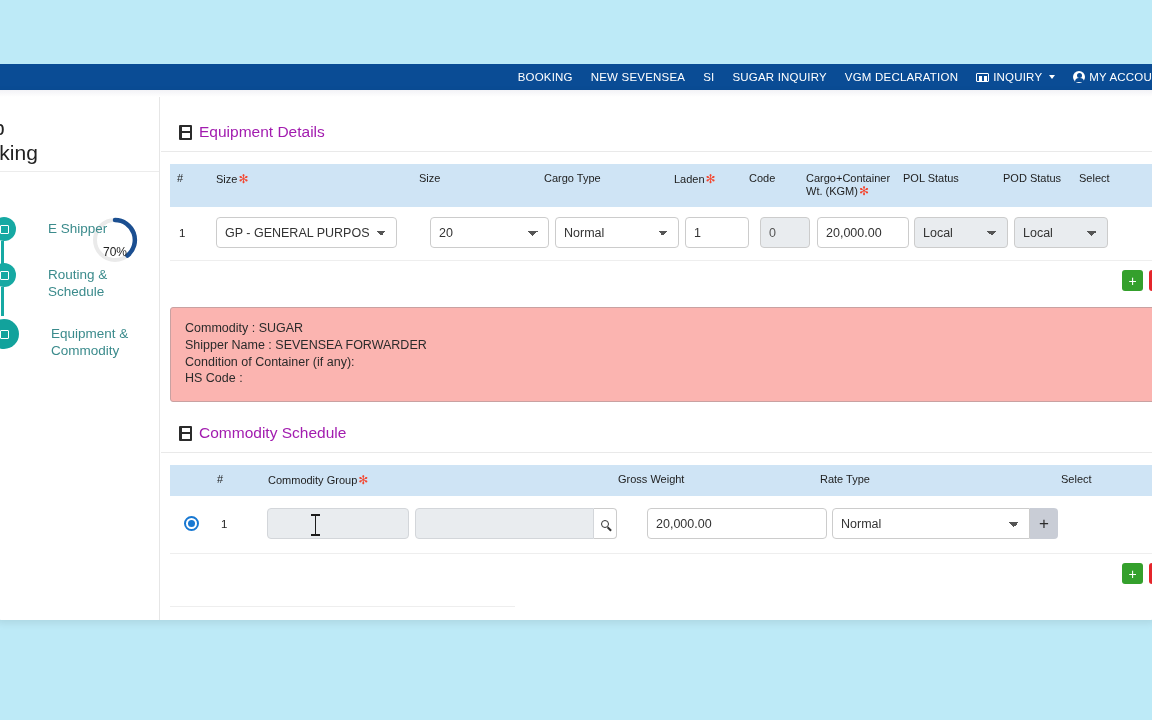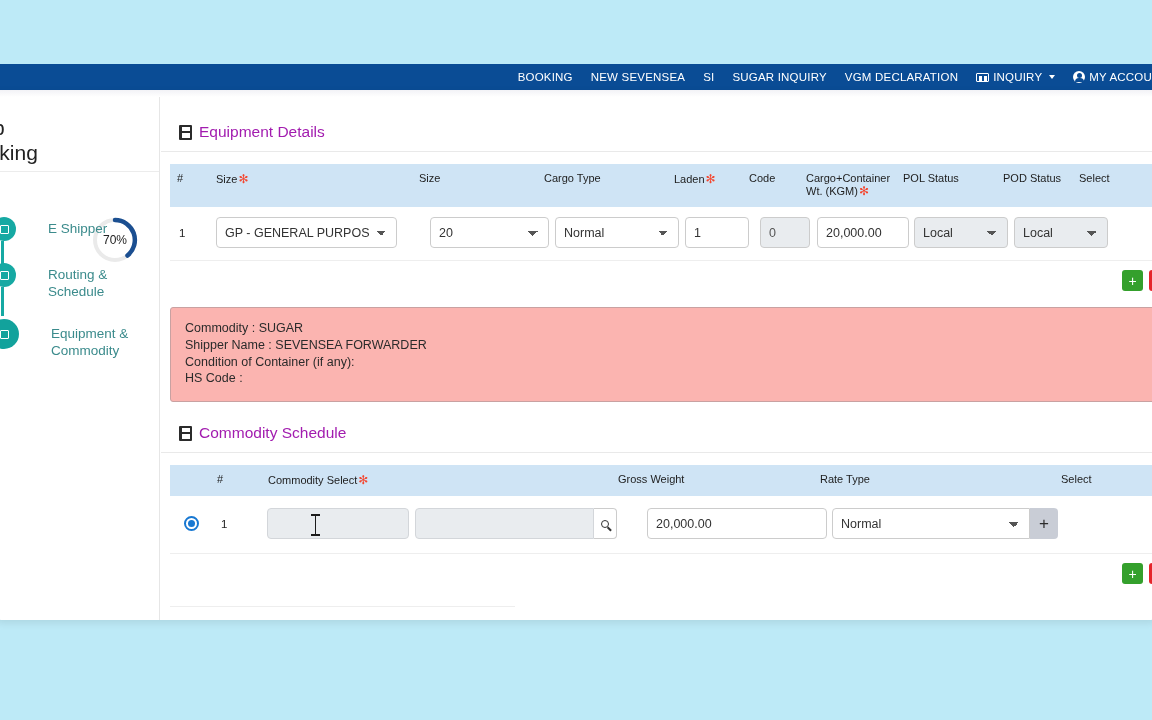--- a/index.html
+++ b/index.html
@@ -130,21 +130,21 @@
     line-height: 25px;
     width: 120px;
   }
   .ring-wrap {
     position: absolute;
     left: 100px; top: 118px;
     width: 50px; height: 50px;
   }
   .ring-label {
     position: absolute;
-    left: 0; top: 0;
+    left: 0; top: 12px;
     width: 50px; height: 50px;
     display: flex;
     align-items: center;
     justify-content: center;
     font-size: 12px;
     color: #222;
   }
   .steps {
     position: absolute;
     left: 0; top: 120px;
@@ -571,21 +571,21 @@
       </div>
 
       <div class="section-head" style="padding-top:22px;">
         <span class="doc-icon"></span>
         <span class="section-title">Commodity Schedule</span>
       </div>
 
       <div class="thead">
         <div class="col" style="width:50px;padding-left:47px;">#</div>
         <div class="col" style="width:397px;padding-left:47px;">
-          <span>Commodity Select</span><span class="req">✻</span>
+          <span>Commodity Group</span><span class="req">✻</span>
         </div>
         <div class="col" style="width:187px;">Gross Weight</div>
         <div class="col" style="width:256px;padding-left:15px;">Rate Type</div>
         <div class="col" style="width:60px;">Select</div>
       </div>
 
       <div class="trow" style="padding-top:12px;padding-bottom:14px;">
         <div style="width:28px;padding-left:14px;">
           <div class="radio">
               <span class="dot"></span>

